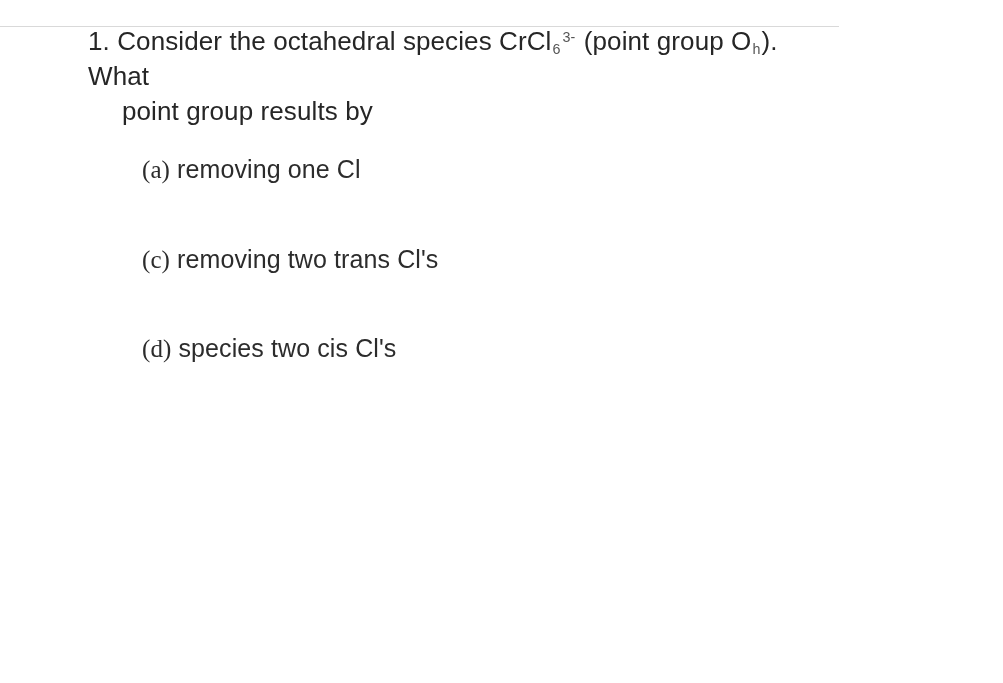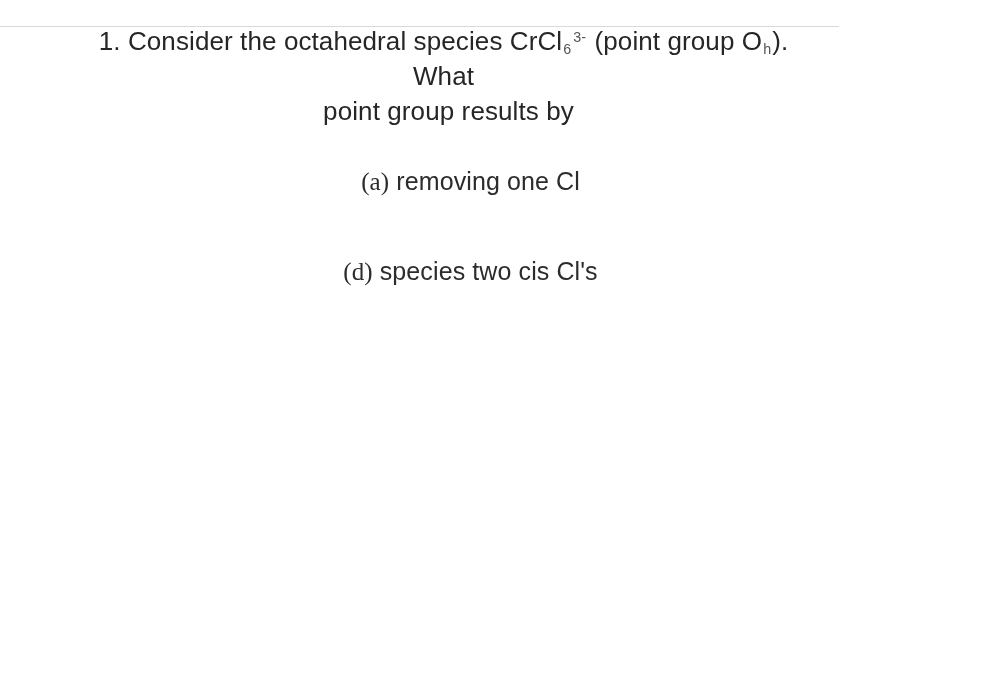--- a/index.html
+++ b/index.html
@@ -9,21 +9,20 @@
     height: 683px;
     background: #ffffff;
     font-family: Arial, Helvetica, sans-serif;
     color: #2a2a2a;
   }
   .page {
     position: relative;
     width: 839px;
     height: 683px;
     box-sizing: border-box;
-    text-align: center;
   }
   .rule {
     position: absolute;
     top: 26px;
     left: 0;
     right: 0;
     height: 1px;
     background: #d9d9d9;
   }
   .content {
@@ -36,24 +35,24 @@
     font-size: 26px;
     line-height: 1.35;
     letter-spacing: 0.1px;
     color: #262626;
   }
   .stem .num {
     display: inline;
   }
   .stem-line2 {
     display: block;
-    margin-left: 10px;
+    margin-left: 34px;
   }
   .options {
-    margin-top: 36px;
+    margin-top: 24px;
     margin-left: 54px;
   }
   .opt {
     font-size: 25px;
     line-height: 1.3;
     letter-spacing: 0.1px;
     color: #2c2c2c;
     margin-bottom: 56px;
   }
   .opt:last-child {
@@ -86,18 +85,21 @@
       <span class="num">1.</span>
       <span>Consider the octahedral species </span><span>CrCl</span><span class="sub">6</span><span class="sup">3-</span><span> (point group </span><span>O</span><span class="sub">h</span><span>). What</span>
       <span class="stem-line2">point group results by</span>
     </div>
 
     <div class="options">
       <div class="opt">
         <span class="label">(a)</span><span> removing one Cl</span>
       </div>
       <div class="opt">
+        <span class="label">(c)</span><span> removing two trans Cl's</span>
+      </div>
+      <div class="opt">
         <span class="label">(d)</span><span> species two cis Cl's</span>
       </div>
     </div>
 
   </div>
 </div>
 
 </body></html>

